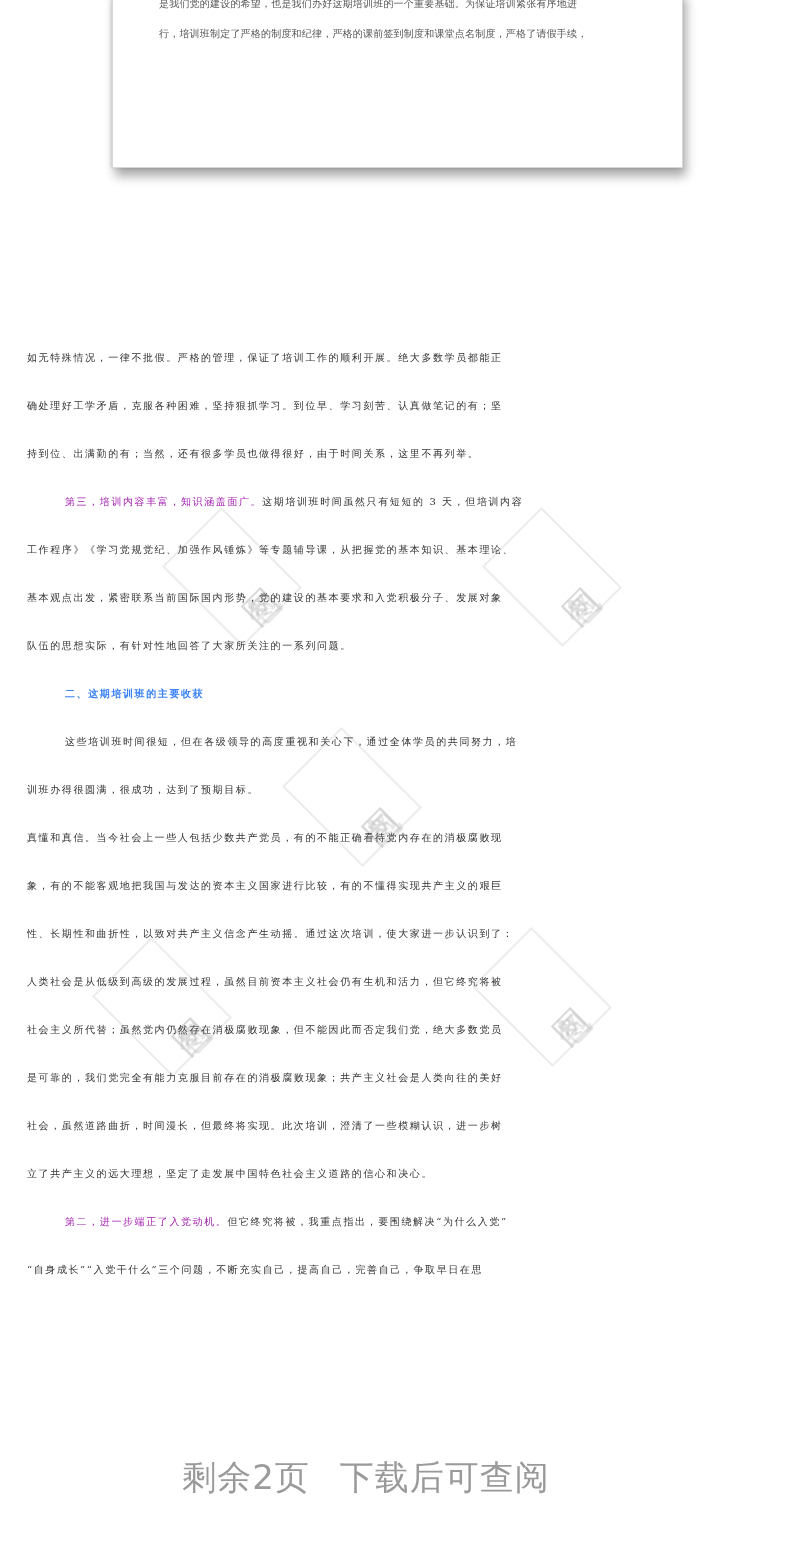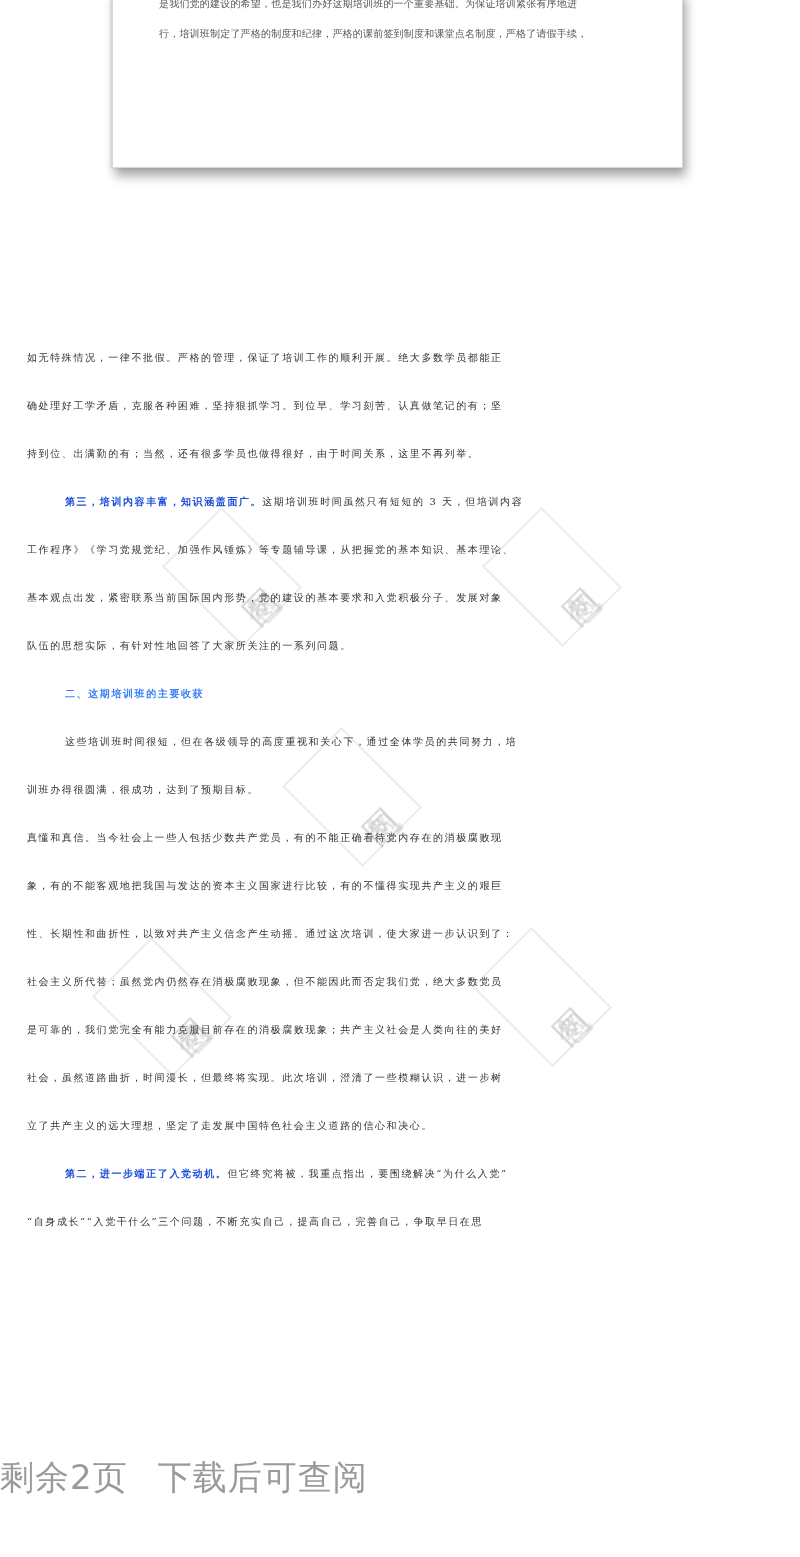--- a/index.html
+++ b/index.html
@@ -23,35 +23,35 @@
     .preview-line.l2 { top: 36px; }
 
     .doc {
       position: absolute; left: 27px; top: 339px; width: 747px;
     }
     .line {
       height: 48px; line-height: 38px; font-size: 10px; white-space: nowrap;
       letter-spacing: 1.6px; color: #333;
     }
     .line.indent { padding-left: 38px; }
-    .bold { font-weight: bold; color: #1d4ed8; }
+    .bold { font-weight: normal; color: #a21caf; }
     .heading { font-weight: bold; color: #3b82f6; }
 
     .watermark {
       position: absolute; width: 80px; height: 110px;
       border: 2px solid rgba(200,200,200,0.35);
       transform: rotate(-45deg);
       color: rgba(190,190,190,0.35); font-size: 34px;
       display: flex; align-items: center; justify-content: center;
       font-family: "DejaVu Sans", sans-serif; pointer-events: none;
       writing-mode: vertical-rl;
     }
 
     .more-banner {
-      position: absolute; left: 0; top: 1455px; width: 732px; text-align: left;
+      position: absolute; left: 0; top: 1455px; width: 732px; text-align: center;
       font-family: "DejaVu Sans", "Liberation Sans", sans-serif;
       font-size: 34px; color: #9a9a9a; letter-spacing: 1px;
     }
     .more-banner span { display: inline-block; }
     .more-banner .gap { width: 30px; }
   </style>
 </head>
 <body>
 
 <div class="preview-card">
@@ -83,20 +83,21 @@
 
   <div>
     <div class="line indent">这些培训班时间很短，但在各级领导的高度重视和关心下，通过全体学员的共同努力，培</div>
     <div class="line">训班办得很圆满，很成功，达到了预期目标。</div>
   </div>
 
   <div>
     <div class="line">真懂和真信。当今社会上一些人包括少数共产党员，有的不能正确看待党内存在的消极腐败现</div>
     <div class="line">象，有的不能客观地把我国与发达的资本主义国家进行比较，有的不懂得实现共产主义的艰巨</div>
     <div class="line">性、长期性和曲折性，以致对共产主义信念产生动摇。通过这次培训，使大家进一步认识到了：</div>
+    <div class="line">人类社会是从低级到高级的发展过程，虽然目前资本主义社会仍有生机和活力，但它终究将被</div>
     <div class="line">社会主义所代替；虽然党内仍然存在消极腐败现象，但不能因此而否定我们党，绝大多数党员</div>
     <div class="line">是可靠的，我们党完全有能力克服目前存在的消极腐败现象；共产主义社会是人类向往的美好</div>
     <div class="line">社会，虽然道路曲折，时间漫长，但最终将实现。此次培训，澄清了一些模糊认识，进一步树</div>
     <div class="line">立了共产主义的远大理想，坚定了走发展中国特色社会主义道路的信心和决心。</div>
   </div>
 
   <div>
     <div class="line indent"><span class="bold">第二，进一步端正了入党动机。</span><span>但它终究将被，我重点指出，要围绕解决“为什么入党”</span></div>
     <div class="line">“自身成长”“入党干什么”三个问题，不断充实自己，提高自己，完善自己，争取早日在思</div>
   </div>

